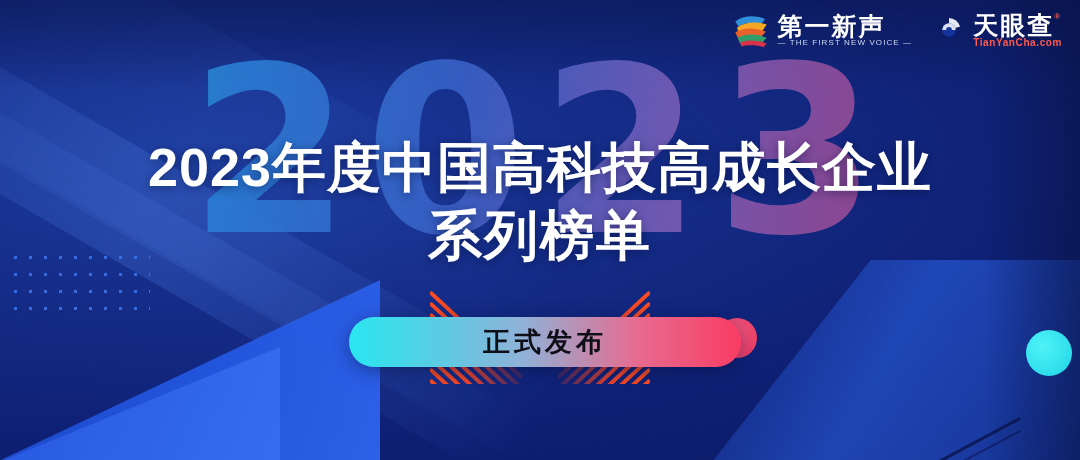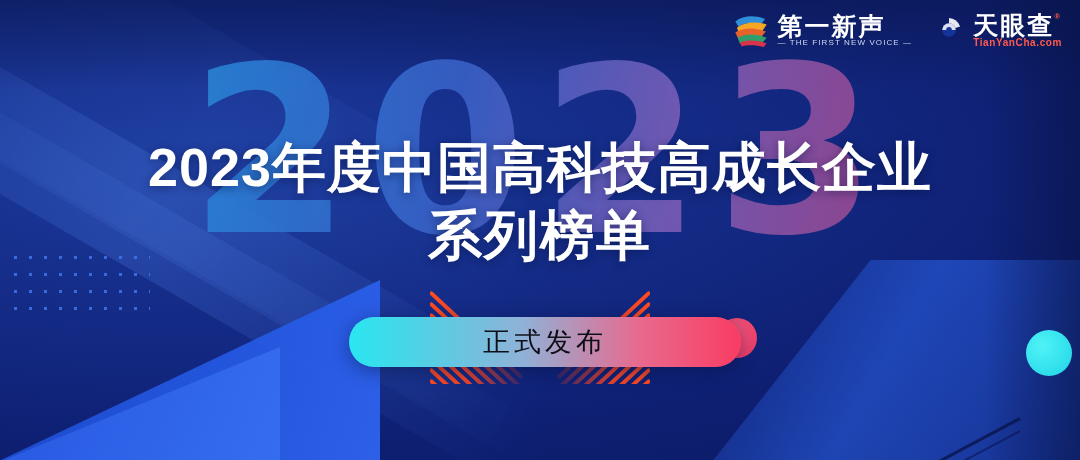--- a/index.html
+++ b/index.html
@@ -149,21 +149,21 @@
   
   .pill{
     position:absolute; left:349px; top:317px;
     width:392px; height:50px; border-radius:25px;
     background:linear-gradient(90deg,#2ae6f0 0%, #46d6e8 14%, #8fb2d8 44%, #e86a8e 74%, #f93c63 100%);
     display:flex; align-items:center; justify-content:center;
     box-shadow:0 4px 18px rgba(6,16,60,.45);
     border:0; cursor:pointer;
   }
   .pill span{
-    color:#0f0f18; font-size:27px; font-weight:400; letter-spacing:4px;
+    color:#0f0f18; font-size:27px; font-weight:700; letter-spacing:4px;
     font-family:"DejaVu Sans","Liberation Sans",sans-serif;
   }
 
   
   .logos{
     position:absolute; right:18px; top:12px;
     display:flex; align-items:center; gap:20px;
   }
   .logo{ display:flex; align-items:center; gap:7px; }
 

